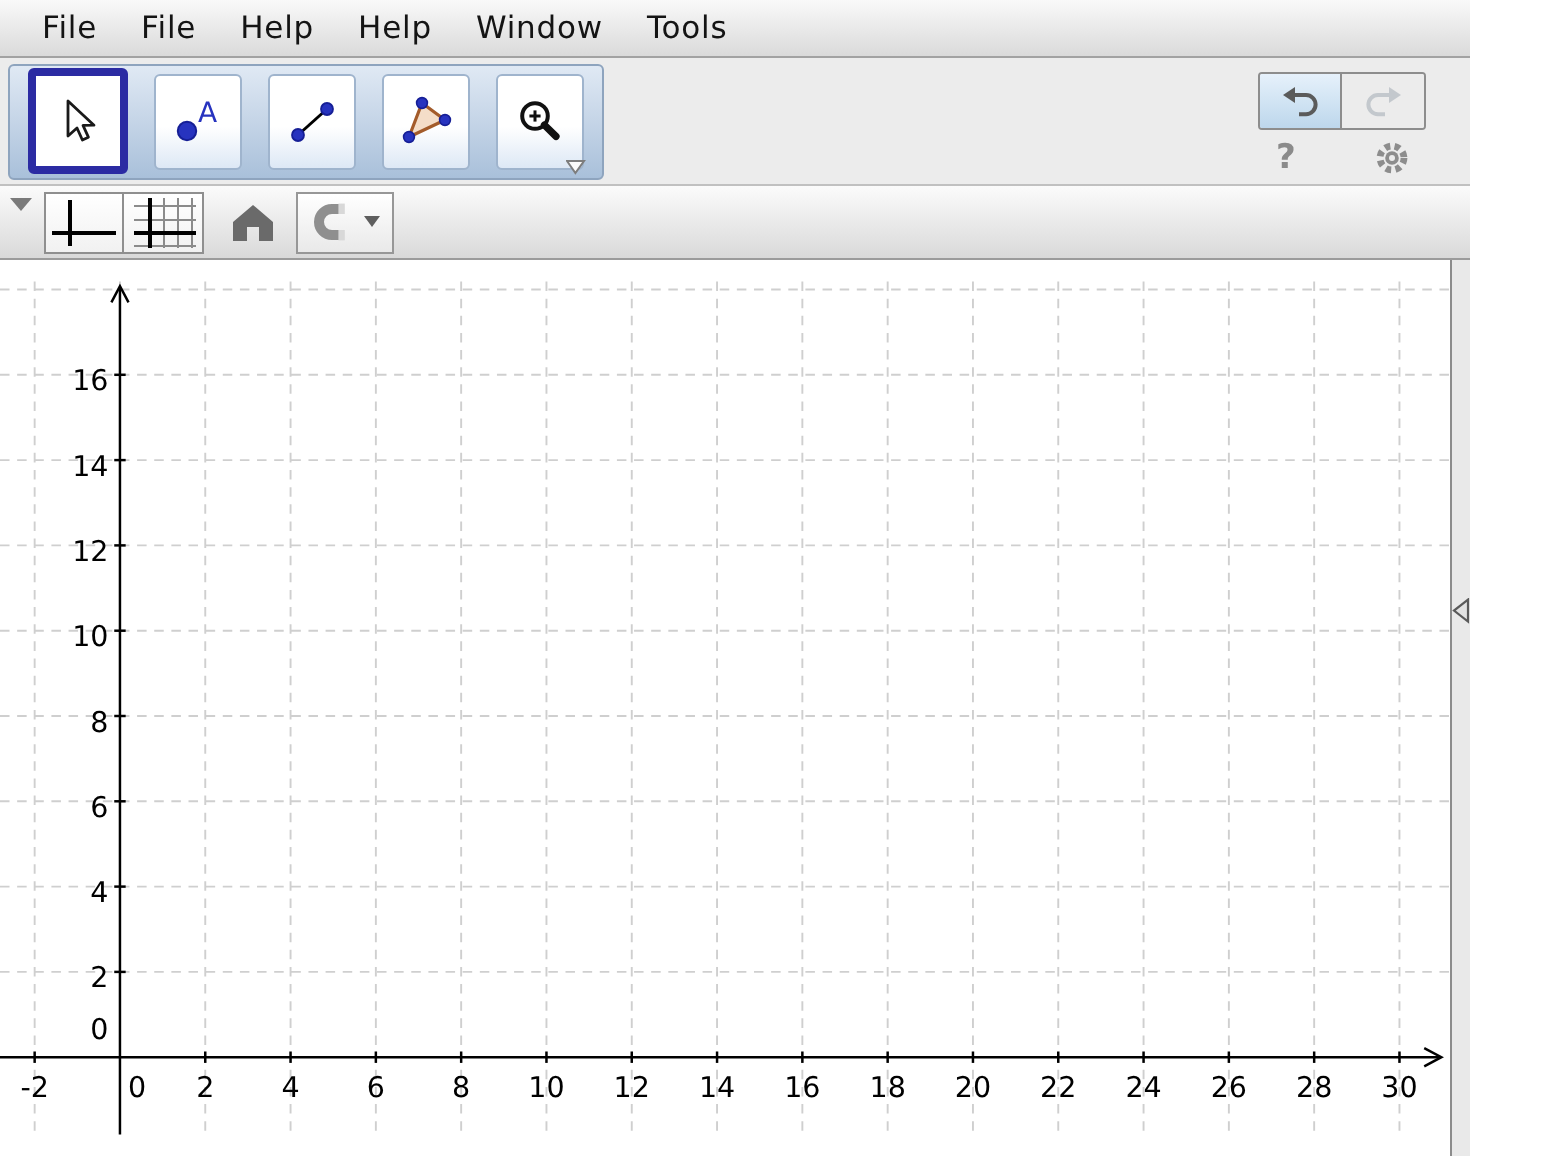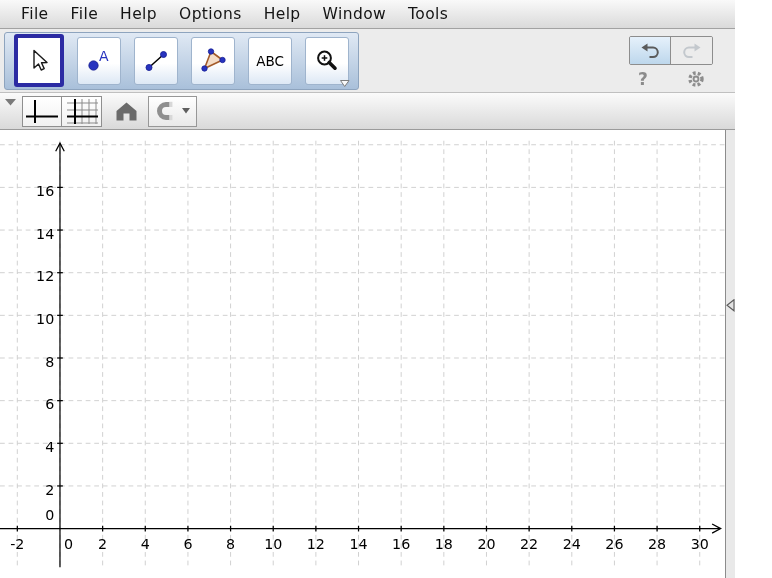--- a/index.html
+++ b/index.html
@@ -55,21 +55,20 @@
 </style>
 </head>
 <body>
 
 <div class="app">
 
   <nav class="menubar">
     <span class="menu-item">File</span>
     <span class="menu-item">File</span>
     <span class="menu-item">Help</span>
-    <span class="menu-item">Options</span>
     <span class="menu-item">Help</span>
     <span class="menu-item">Window</span>
     <span class="menu-item">Tools</span>
   </nav>
 
   <div class="toolbar">
     <div class="tool-panel">
 
       <div class="tool-btn selected">
         <svg width="26" height="26" viewBox="0 0 26 26">
@@ -94,25 +93,20 @@
 
       <div class="tool-btn">
         <svg width="28" height="26" viewBox="0 0 28 26">
           <polygon points="12,3.5 23.5,12 5.5,20.5" fill="#f4ddc8" stroke="#a35b2a" stroke-width="1.6" stroke-linejoin="round"></polygon>
           <circle cx="12" cy="3.5" r="2.7" fill="#2733bf" stroke="#161f96" stroke-width="0.8"></circle>
           <circle cx="23.5" cy="12" r="2.7" fill="#2733bf" stroke="#161f96" stroke-width="0.8"></circle>
           <circle cx="5.5" cy="20.5" r="2.7" fill="#2733bf" stroke="#161f96" stroke-width="0.8"></circle>
         </svg>
       </div>
 
-      <div class="tool-btn">
-        <svg width="36" height="26" viewBox="0 0 36 26">
-          <text x="18" y="18" font-size="13.5" fill="#000" text-anchor="middle" font-family="DejaVu Sans, sans-serif">ABC</text>
-        </svg>
-      </div>
 
       <div class="tool-btn">
         <svg width="26" height="26" viewBox="0 0 26 26">
           <circle cx="10.5" cy="10" r="6.4" fill="none" stroke="#111" stroke-width="2"></circle>
           <line x1="10.5" y1="7.2" x2="10.5" y2="12.8" stroke="#111" stroke-width="1.5"></line>
           <line x1="7.7" y1="10" x2="13.3" y2="10" stroke="#111" stroke-width="1.5"></line>
           <line x1="15.2" y1="14.5" x2="21" y2="20.2" stroke="#111" stroke-width="3.6" stroke-linecap="round"></line>
         </svg>
         <svg class="dropdown-corner" width="10" height="8" viewBox="0 0 10 8">
           <polygon points="0.5,0.5 9,0.5 4.7,6.5" fill="#fafafa" stroke="#7d7d7d" stroke-width="1"></polygon>

